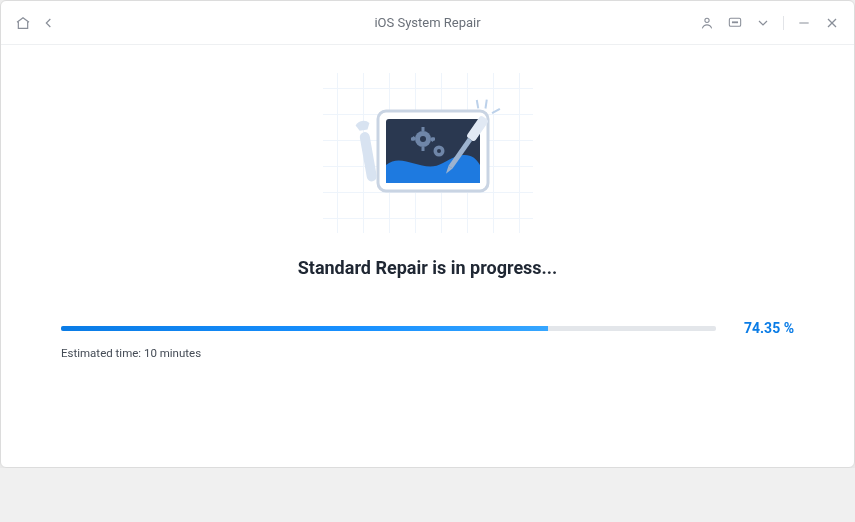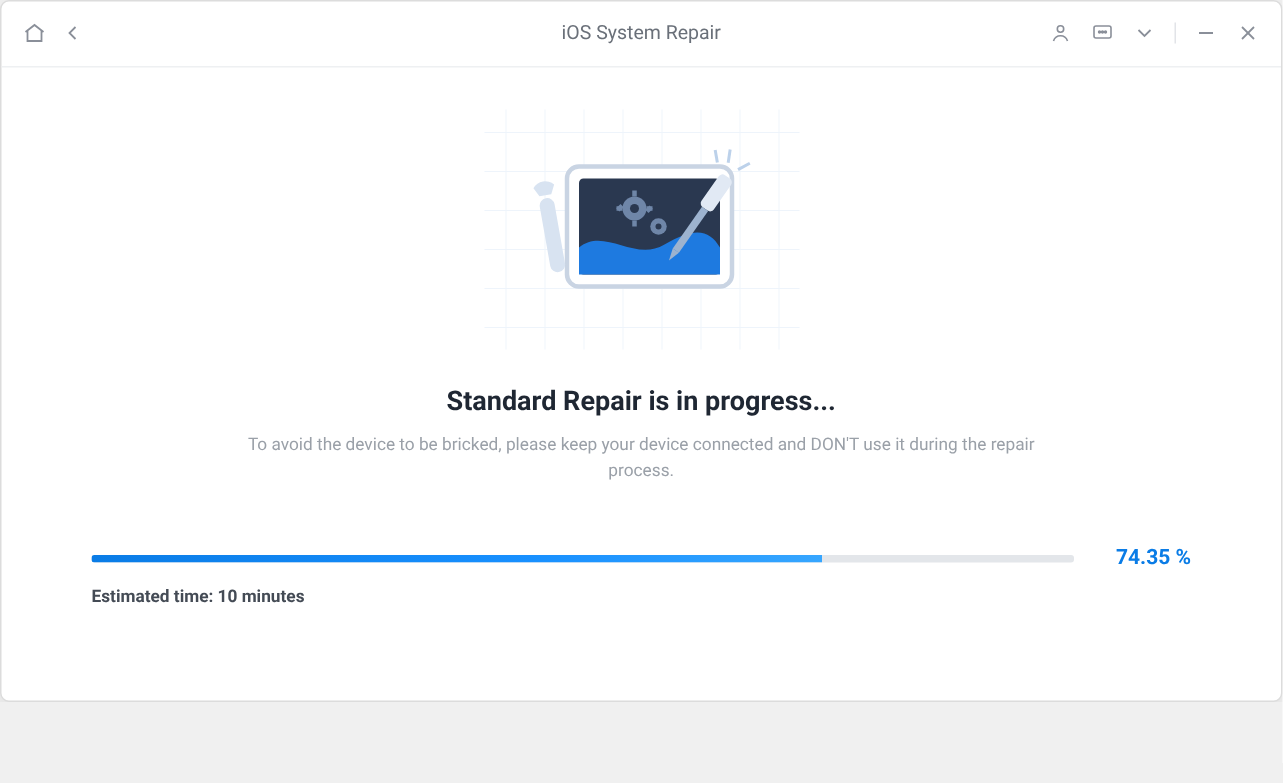--- a/index.html
+++ b/index.html
@@ -101,21 +101,21 @@
       color: #0a7ce6;
       white-space: nowrap;
     }
     .under-row {
       display: flex;
       justify-content: space-between;
       margin-top: 10px;
       font-size: 11.5px;
       color: #444b55;
     }
-    .under-row .right { padding-right: 68px; font-weight: bold; }
+    .under-row .right { padding-right: 68px; }
   </style>
 </head>
 <body>
 
 <div class="window">
 
   <div class="titlebar">
     <div class="titlebar-left">
       <span class="tb-icon">
         <svg viewBox="0 0 24 24" width="16" height="16" fill="none" stroke="currentColor" stroke-width="1.8">
@@ -200,21 +200,20 @@
           <polygon points="-1.5,58 3.5,58 1,66" fill="#9db3cf"></polygon>
 
           <line x1="-10" y1="-6" x2="-16" y2="-12" stroke="#bcd1ea" stroke-width="2"></line>
           <line x1="-4" y1="-10" x2="-8" y2="-18" stroke="#bcd1ea" stroke-width="2"></line>
           <line x1="4" y1="-10" x2="8" y2="-18" stroke="#bcd1ea" stroke-width="2"></line>
         </g>
       </svg>
     </div>
 
     <div class="headline">Standard Repair is in progress...</div>
-    <div class="subnote">To avoid the device to be bricked, please keep your device connected and DON'T use it during the repair process.</div>
 
     <div class="progress-block">
       <div class="progress-row">
         <div class="bar">
           <div class="bar-fill" style="width:74.35%"></div>
         </div>
         <div class="pct">74.35 %</div>
       </div>
       <div class="under-row">
         <div class="right">Estimated time: 10 minutes</div>

